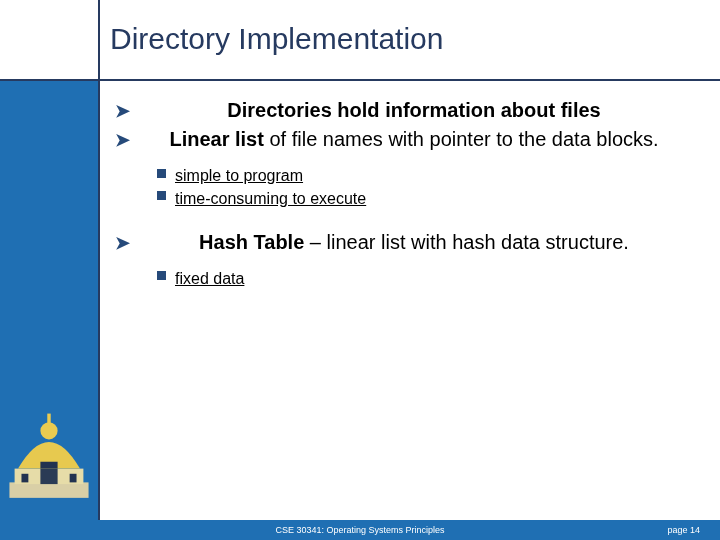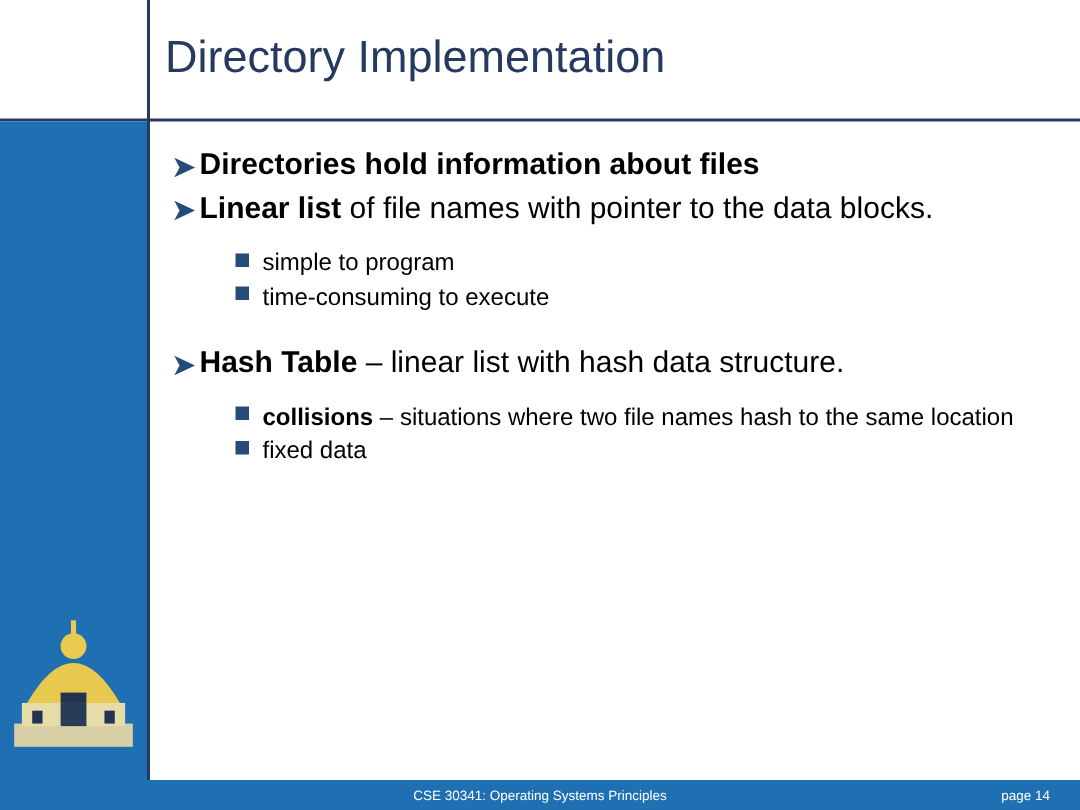--- a/index.html
+++ b/index.html
@@ -68,21 +68,21 @@
     font-weight: 700;
   }
   .b1 .marker {
     flex: 0 0 auto;
     width: 18px;
     font-size: 18px;
     color: #264a7a;
     position: relative;
     top: 2px;
   }
-  .b1 .txt { flex: 1; }
+  .b1 .txt { flex: 1; text-align: center; }
   .b2 {
     display: flex;
     align-items: flex-start;
     font-size: 16px;
     line-height: 1.3;
     margin-left: 42px;
     margin-bottom: 2px;
   }
   .b2 .marker {
     flex: 0 0 auto;
@@ -91,21 +91,21 @@
     display: flex;
     align-items: center;
   }
   .b2 .marker::before {
     content: "";
     display: inline-block;
     width: 9px;
     height: 9px;
     background: #264a7a;
   }
-  .b2 .txt { flex: 1; }
+  .b2 .txt { flex: 1; text-decoration: underline; }
   .spacer { height: 18px; }
   .spacer-sm { height: 10px; }
   .nw { font-weight: 400; }
 
   .dome {
     position: absolute;
     left: 6px;
     top: 406px;
     width: 86px;
     height: 96px;
@@ -172,26 +172,20 @@
 
     <div class="b1">
       <span class="marker">➤</span>
       <span class="txt">
         <span>Hash Table</span><span class="nw"> – linear list with hash data structure.</span>
       </span>
     </div>
 
     <div class="spacer-sm"></div>
 
-    <div class="b2">
-      <span class="marker"></span>
-      <span class="txt">
-        <strong>collisions</strong><span> – situations where two file names hash to the same location</span>
-      </span>
-    </div>
     <div class="b2">
       <span class="marker"></span>
       <span class="txt">fixed data</span>
     </div>
 
   </div>
 
   <svg class="dome" viewBox="0 0 100 110">
     <rect x="4" y="88" width="92" height="18" fill="#d9cfa6"></rect>
     <rect x="10" y="72" width="80" height="18" fill="#e6dca8"></rect>

